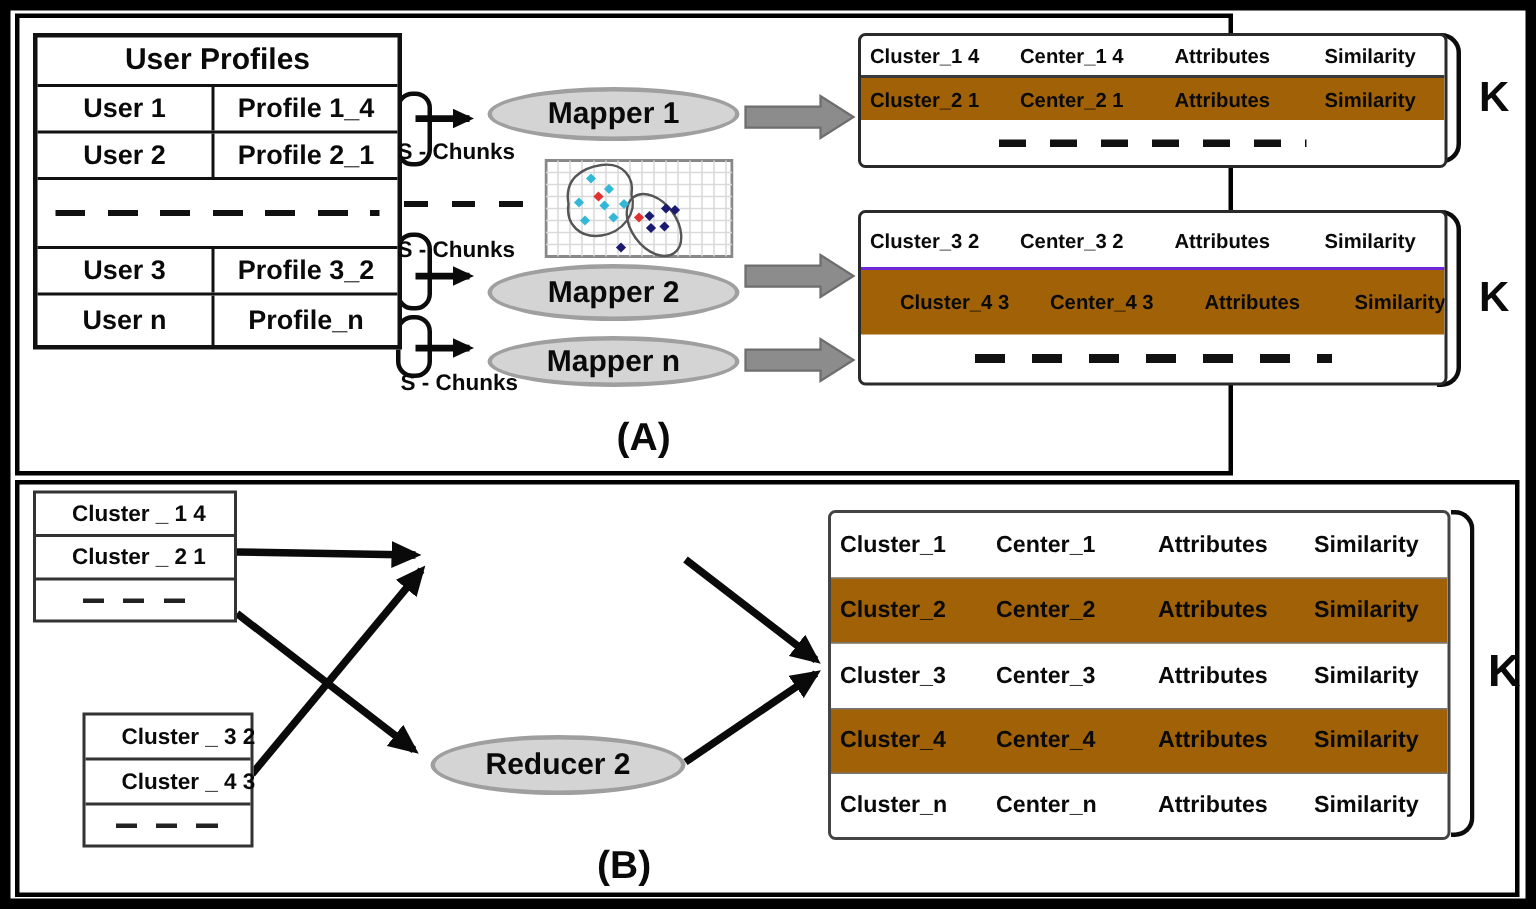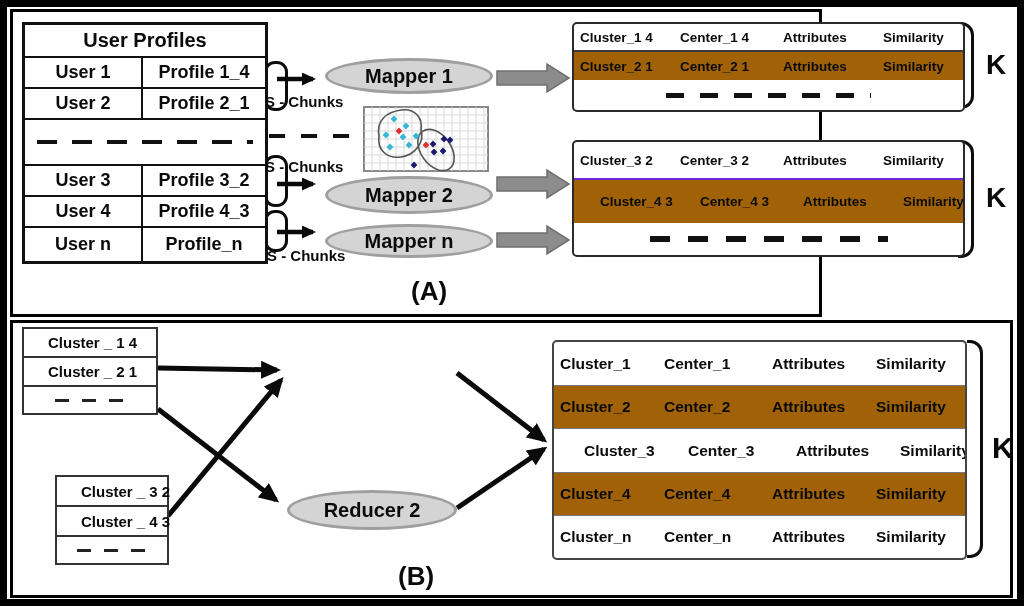--- a/index.html
+++ b/index.html
@@ -87,24 +87,20 @@
       <div class="urow">
         <div class="ucell uc1">User 2</div>
         <div class="ucell uc2">Profile 2_1</div>
       </div>
       <div class="udashrow">
           <div class="dash-u"></div>
         </div>
       <div class="urow">
         <div class="ucell uc1">User 3</div>
         <div class="ucell uc2">Profile 3_2</div>
-      </div>
-      <div class="urow">
-        <div class="ucell uc1">User 4</div>
-        <div class="ucell uc2">Profile 4_3</div>
       </div>
       <div class="urow">
         <div class="ucell uc1" style="height:33px">User n</div>
         <div class="ucell uc2" style="height:33px">Profile_n</div>
       </div>
     </div>
 
     <div class="sb" style="left:251px;top:49px;width:24px;height:50px;"></div>
     <div class="sb" style="left:251px;top:143px;width:24px;height:52px;"></div>
     <div class="sb" style="left:251px;top:198px;width:24px;height:42px;"></div>
@@ -240,21 +236,21 @@
         <span class="oc fs15">Center_1</span>
         <span class="oc fs15">Attributes</span>
         <span class="oc fs15">Similarity</span>
       </div>
       <div class="orow og2 shade" style="height:44px;border-top:1.5px solid #777;border-bottom:1.5px solid #777;">
         <span class="oc fs15">Cluster_2</span>
         <span class="oc fs15">Center_2</span>
         <span class="oc fs15">Attributes</span>
         <span class="oc fs15">Similarity</span>
       </div>
-      <div class="orow og2" style="height:43px;margin-left:24px;">
+      <div class="orow og2" style="height:43px;">
         <span class="oc fs15">Cluster_3</span>
         <span class="oc fs15">Center_3</span>
         <span class="oc fs15">Attributes</span>
         <span class="oc fs15">Similarity</span>
       </div>
       <div class="orow og2 shade" style="height:44px;border-top:1.5px solid #777;border-bottom:1.5px solid #777;">
         <span class="oc fs15">Cluster_4</span>
         <span class="oc fs15">Center_4</span>
         <span class="oc fs15">Attributes</span>
         <span class="oc fs15">Similarity</span>

